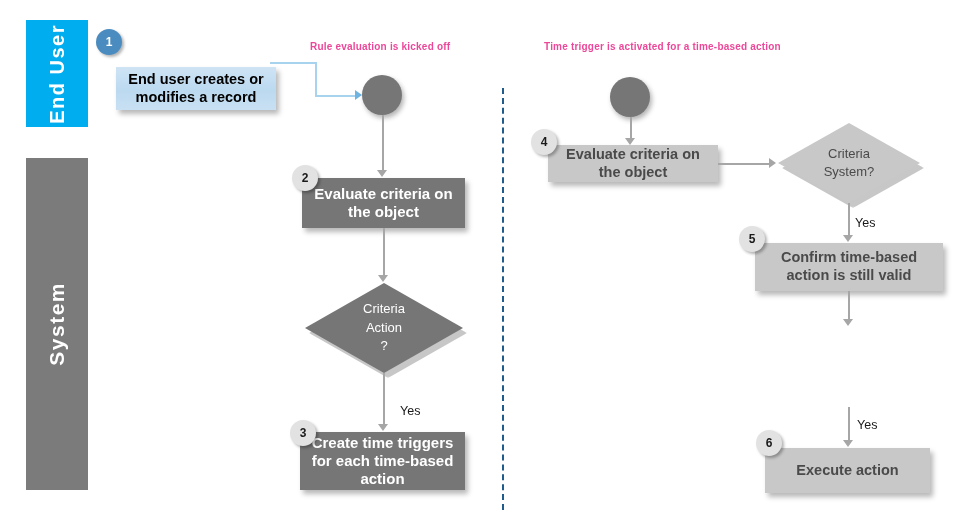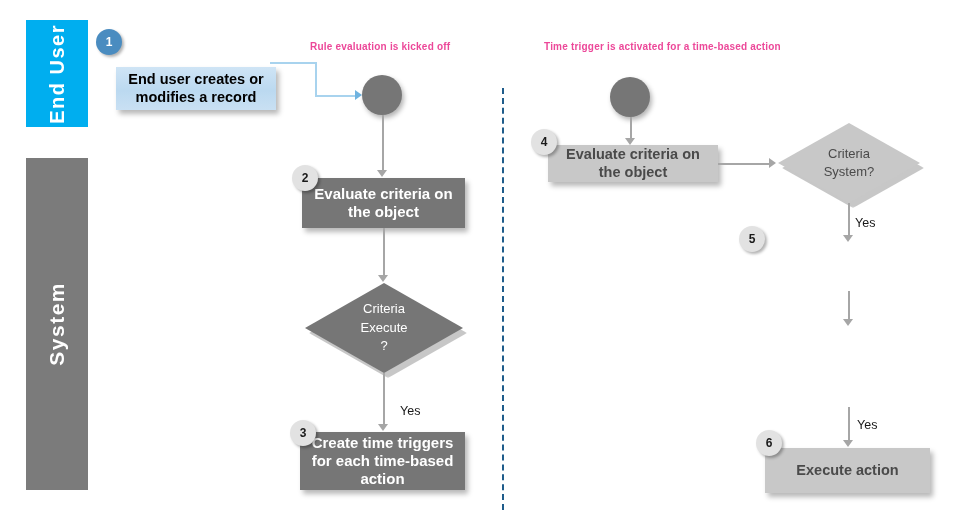--- a/index.html
+++ b/index.html
@@ -251,21 +251,21 @@
   <div class="box dark" id="box-2">Evaluate criteria on the object</div>
 
   <div class="conn v" style="left:383px; top:228px; height:48px;"></div>
   <div class="arrowhead down" style="left:378px; top:275px;"></div>
 
   <div class="diamond-wrap" id="dia-1">
     <div class="diamond-shape shadow"></div>
     <div class="diamond-shape dark"></div>
     <div class="diamond-text on-dark">
       <span>Criteria</span>
-      <span>Execute</span>
+      <span>Action</span>
       <span>?</span>
     </div>
   </div>
 
   <div class="conn v" style="left:383px; top:373px; height:53px;"></div>
   <div class="arrowhead down" style="left:378px; top:424px;"></div>
   <div class="yes-label" id="yes-1">Yes</div>
 
   <div class="badge gray" id="badge-3">3</div>
   <div class="box dark" id="box-3">Create time triggers for each time-based action</div>
@@ -288,20 +288,21 @@
       <span>Criteria</span>
       <span>System?</span>
     </div>
   </div>
 
   <div class="conn v" style="left:848px; top:203px; height:34px;"></div>
   <div class="arrowhead down" style="left:843px; top:235px;"></div>
   <div class="yes-label" id="yes-2">Yes</div>
 
   <div class="badge gray" id="badge-5">5</div>
+  <div class="box light" id="box-5">Confirm time-based action is still valid</div>
 
   <div class="conn v" style="left:848px; top:291px; height:31px;"></div>
   <div class="arrowhead down" style="left:843px; top:319px;"></div>
 
 
   <div class="conn v" style="left:848px; top:407px; height:35px;"></div>
   <div class="arrowhead down" style="left:843px; top:440px;"></div>
   <div class="yes-label" id="yes-3">Yes</div>
 
   <div class="badge gray" id="badge-6">6</div>

